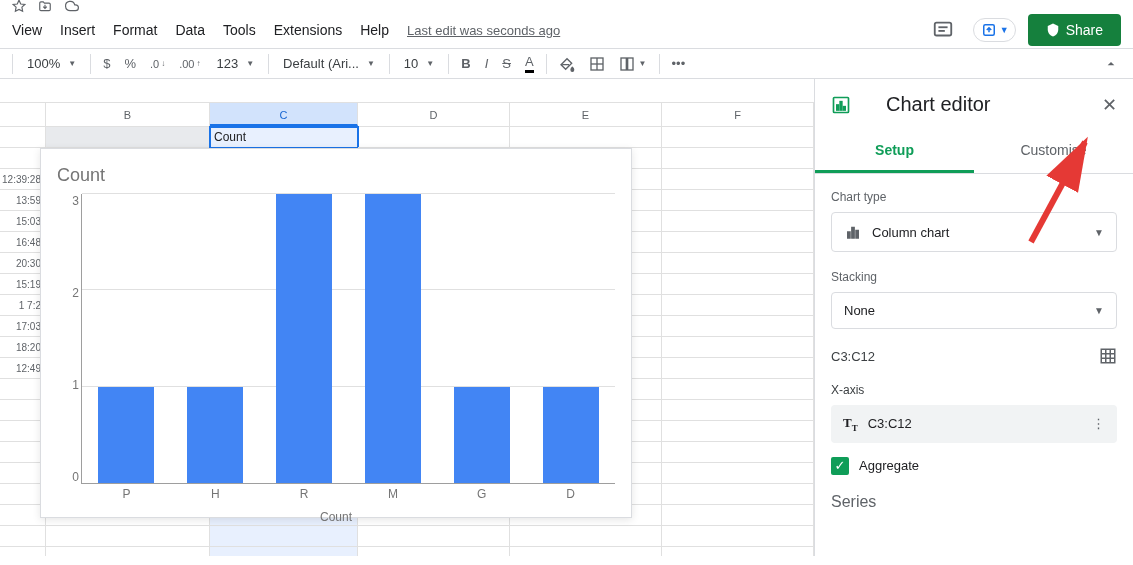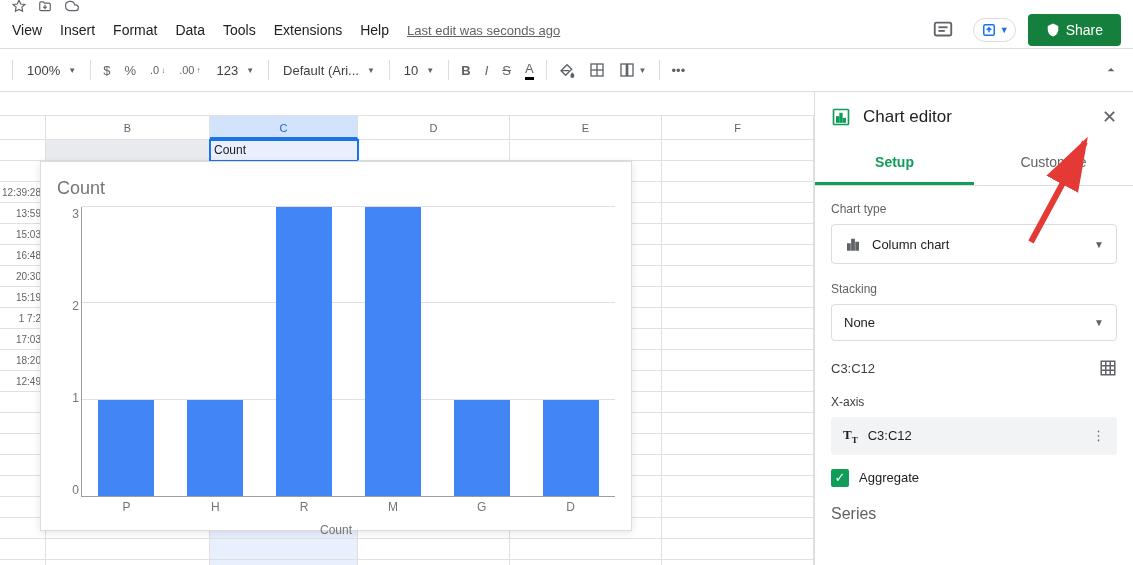--- a/index.html
+++ b/index.html
@@ -10,21 +10,21 @@
   
   .menu-bar { height: 36px; display: flex; align-items: center; padding: 0 12px; justify-content: space-between; }
   .menu-left { display: flex; align-items: center; gap: 18px; }
   .menu-item { color: #202124; font-size: 14px; cursor: pointer; }
   .last-edit { color: #5f6368; text-decoration: underline; cursor: pointer; }
   .menu-right { display: flex; align-items: center; gap: 12px; }
   .share-btn { background: #15803d; color: #fff; padding: 8px 18px; border-radius: 4px; font-weight: 500; font-size: 14px; display: flex; align-items: center; gap: 6px; cursor: pointer; border: none; }
   .icon-btn { width: 36px; height: 36px; border-radius: 50%; display: flex; align-items: center; justify-content: center; cursor: pointer; color: #5f6368; }
   .icon-btn-group { display: flex; align-items: center; border: 1px solid #dadce0; border-radius: 18px; padding: 2px 6px; gap: 2px; }
   
-  .toolbar { height: 44px; border-top: 1px solid #dadce0; border-bottom: 1px solid #dadce0; display: flex; align-items: center; padding: 0 8px; gap: 2px; justify-content: space-between; }
+  .toolbar { height: 31px; border-top: 1px solid #dadce0; border-bottom: 1px solid #dadce0; display: flex; align-items: center; padding: 0 8px; gap: 2px; justify-content: space-between; }
   .toolbar-left { display: flex; align-items: center; gap: 2px; }
   .toolbar-sep { width: 1px; height: 20px; background: #dadce0; margin: 0 4px; }
   .toolbar-btn { padding: 4px 6px; border-radius: 3px; cursor: pointer; color: #5f6368; display: flex; align-items: center; gap: 2px; font-size: 13px; }
   .toolbar-dropdown { padding: 4px 8px; display: flex; align-items: center; gap: 6px; cursor: pointer; color: #3c4043; }
   .caret { font-size: 8px; color: #5f6368; margin-left: 2px; }
   
   .content { display: flex; height: calc(565px - 88px); }
   .sheet-area { flex: 1; position: relative; overflow: hidden; background: #fff; }
   
   .formula-bar { height: 24px; border-bottom: 1px solid #e0e0e0; display: flex; }
@@ -53,21 +53,21 @@
   .chart-y-axis { position: absolute; left: -16px; top: 0; height: 100%; display: flex; flex-direction: column; justify-content: space-between; font-size: 12px; color: #757575; text-align: right; width: 14px; }
   .chart-bars { position: absolute; left: 0; right: 0; top: 0; bottom: 0; border-left: 1px solid #9e9e9e; border-bottom: 1px solid #9e9e9e; display: flex; align-items: flex-end; }
   .bar-wrap { flex: 1; display: flex; flex-direction: column; align-items: center; height: 100%; position: relative; }
   .bar { width: 56px; background: #4285f4; position: absolute; bottom: 0; }
   .bar-label { position: absolute; bottom: -18px; font-size: 12px; color: #757575; }
   .chart-xlabel { text-align: center; font-size: 12px; color: #757575; margin-top: 26px; }
   .gridline { position: absolute; left: 0; right: 0; border-top: 1px solid #e0e0e0; }
   
   .side-panel { width: 319px; border-left: 1px solid #dadce0; display: flex; flex-direction: column; background: #fff; }
   .panel-header { display: flex; align-items: center; padding: 14px 16px; gap: 12px; }
-  .panel-title { font-size: 17px; flex: 1; }
+  .panel-title { font-size: 20px; flex: 1; margin-left: 23px; }
   .panel-tabs { display: flex; border-bottom: 1px solid #dadce0; }
   .panel-tab { flex: 1; text-align: center; padding: 12px 0; font-size: 14px; color: #5f6368; cursor: pointer; }
   .panel-tab.active { color: #0f9d58; font-weight: 700; border-bottom: 3px solid #0f9d58; }
   .panel-body { flex: 1; overflow-y: auto; padding: 16px; }
   .panel-body::-webkit-scrollbar { width: 8px; }
   .panel-body::-webkit-scrollbar-track { background: #f1f1f1; }
   .panel-body::-webkit-scrollbar-thumb { background: #dadce0; border-radius: 4px; }
   .field-label { font-size: 12px; color: #5f6368; margin-bottom: 8px; }
   .field-select { display: flex; align-items: center; border: 1px solid #dadce0; border-radius: 4px; padding: 10px 12px; font-size: 13px; cursor: pointer; gap: 10px; margin-bottom: 18px; }
   .field-select .caret2 { margin-left: auto; font-size: 10px; color: #5f6368; }

